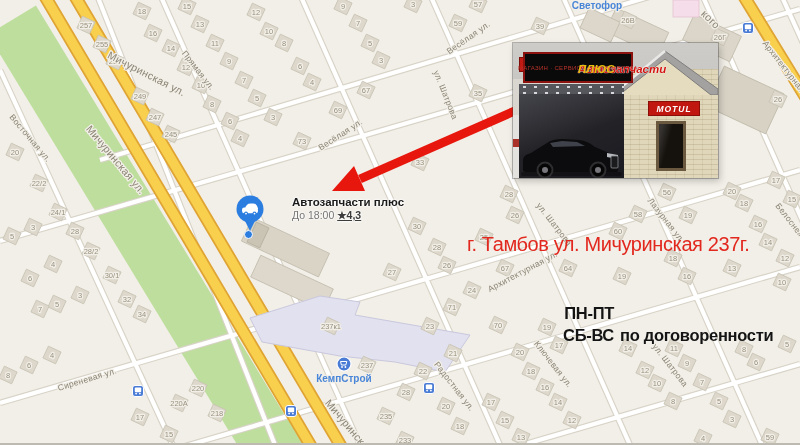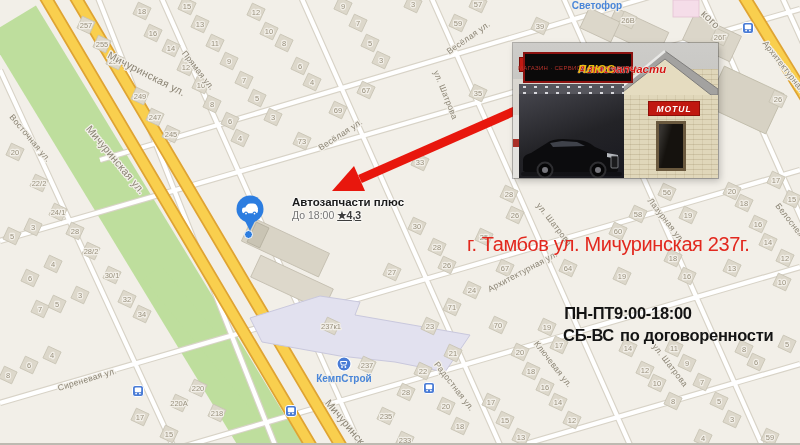--- a/index.html
+++ b/index.html
@@ -723,21 +723,20 @@
           <span class="plus">ПЛЮС</span>
         </div>
       <div class="l2">МАГАЗИН · СЕРВИС · АВТОРАЗБОРКА</div>
     </div>
   </div>
 
   <div class="address">г. Тамбов ул. Мичуринская 237г.</div>
   <div class="sched-rows">
     <div class="sched-row">
       <span class="d">ПН-ПТ</span>
-      <span class="v">9:00-18:00</span>
     </div>
     <div class="sched-row r2">
       <span class="d">СБ-ВС</span>
       <span class="v">по договоренности</span>
     </div>
   </div>
 
   <div class="bottom-strip"></div>
 </div>
 

